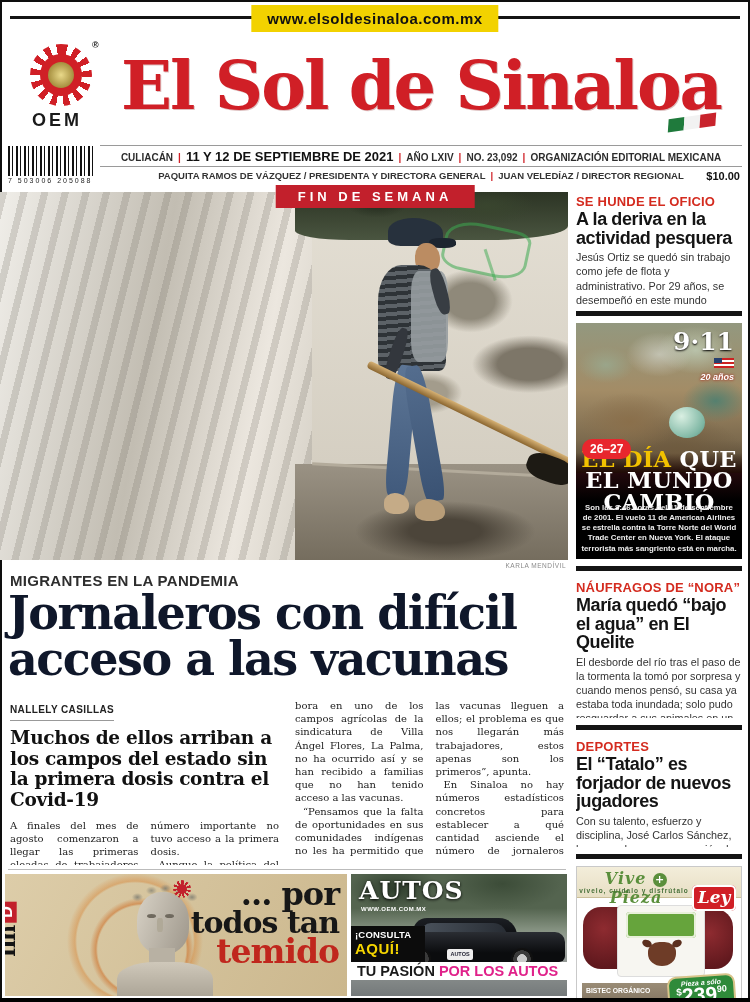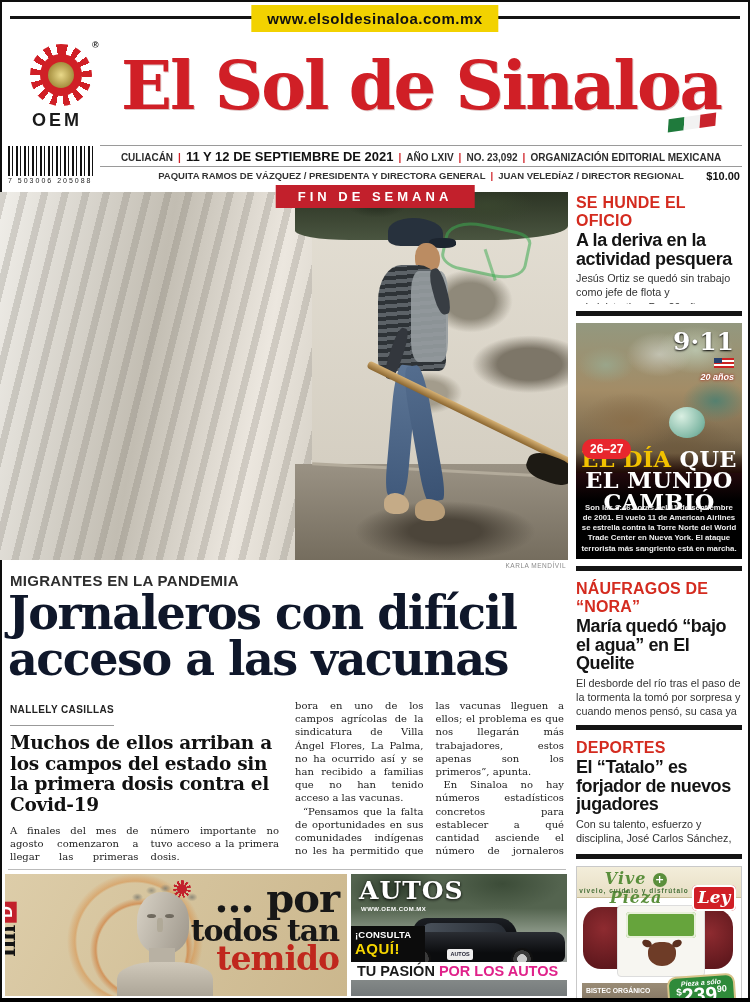--- a/index.html
+++ b/index.html
@@ -82,31 +82,31 @@
   .bootB{position:absolute;left:44%;top:90%;width:30%;height:7%;background:#b89d78;border-radius:45% 60% 40% 40%;}
   .credit{position:absolute;top:562px;left:0;width:566px;text-align:right;font-size:6.5px;color:#8a8a8a;letter-spacing:.5px;}
   
   .kicker-main{position:absolute;top:572px;left:10px;font-size:15px;font-weight:900;color:#2e2e2e;letter-spacing:.3px;}
   .headline-main{position:absolute;top:590px;left:8px;width:560px;font-family:"DejaVu Serif",serif;
                  font-weight:bold;font-size:46px;line-height:1.0;letter-spacing:-1.5px;color:#0f172a;}
   .article{position:absolute;top:699px;left:10px;width:554px;height:166px;display:flex;gap:16px;overflow:hidden;}
   .art-left{width:50%;}
   .art-right{width:50%;}
   .byline{font-size:10px;font-weight:900;color:#222;letter-spacing:.4px;border-bottom:1px solid #999;
-          display:inline-block;padding-bottom:10px;margin-bottom:7px;}
+          display:inline-block;padding-bottom:5px;margin-bottom:7px;}
   .subhead{font-family:"DejaVu Serif",serif;font-weight:bold;font-size:18.5px;line-height:1.12;
            color:#111;margin-bottom:8px;letter-spacing:-.3px;}
   .cols2{columns:2;column-gap:12px;font-family:"DejaVu Serif",serif;font-size:10px;line-height:1.32;
          color:#222;text-align:justify;}
   .cols2 p{margin:0 0 0 0;text-indent:8px;}
   .cols2 p:first-child{text-indent:0;}
   .ads-rule{position:absolute;top:869px;left:8px;width:558px;height:1px;background:#bbb;}
   
   .sidebar{position:absolute;top:192px;left:576px;width:166px;height:806px;overflow:hidden;}
-  .sb-kicker{font-size:16px;font-weight:900;color:#d42b1f;letter-spacing:.2px;margin:2px 0 1px;}
+  .sb-kicker{font-size:13px;font-weight:900;color:#d42b1f;letter-spacing:.2px;margin:2px 0 1px;}
   .sb-head{font-size:18px;font-weight:900;color:#141414;line-height:1.04;letter-spacing:-.4px;margin:0 0 3px;}
   .sb-sum{font-size:10.8px;line-height:1.3;color:#333;margin:0;}
   .sb-bar{height:5px;background:#141414;margin:7px 0;}
   
   .f911{position:relative;height:236px;overflow:hidden;background:#701a75;}
   .f911-photo{position:absolute;top:0;left:0;right:0;height:150px;
       background:radial-gradient(40px 26px at 18% 28%,#9aa58a,transparent 70%),
                  radial-gradient(55px 34px at 72% 18%,#b9c2aa,transparent 70%),
                  radial-gradient(46px 30px at 84% 52%,#55806f,transparent 72%),
                  radial-gradient(70px 42px at 32% 66%,#8a6f4b,transparent 70%),
@@ -185,21 +185,21 @@
   .st-eyeR{position:absolute;left:62px;top:32px;width:9px;height:4px;background:#6f695e;border-radius:50%;}
   .st-nose{position:absolute;left:54px;top:36px;width:6px;height:14px;background:#b0a998;border-radius:30%;}
   .find-logo{position:absolute;left:-26px;top:42px;transform:rotate(-90deg);display:flex;align-items:center;gap:3px;}
   .find-logo .f{font-family:"DejaVu Serif",serif;font-weight:900;font-size:22px;color:#141414;letter-spacing:-1px;}
   .find-logo .d{background:#c2202c;color:#fff;font-weight:900;font-size:16px;padding:1px 5px;}
   .mini-sun{position:absolute;left:168px;top:6px;width:18px;height:18px;border-radius:50%;
             background:repeating-conic-gradient(#c2202c 0deg 16deg,transparent 16deg 32deg);}
   .mini-sun i{position:absolute;inset:4px;border-radius:50%;background:#c2202c;display:block;}
   .find-slogan{position:absolute;right:8px;top:6px;text-align:right;font-family:"DejaVu Serif",serif;
                font-weight:900;line-height:.92;letter-spacing:-1px;color:#171717;}
-  .fs1{font-size:40px;display:block;}
+  .fs1{font-size:32px;display:block;}
   .fs2{font-size:30px;display:block;}
   .fs3{font-size:33px;display:block;color:#c0271d;}
   .autos-ad{position:absolute;top:874px;left:351px;width:216px;height:122px;overflow:hidden;
       background:radial-gradient(60px 30px at 20% 12%,#2e3d2c,transparent 75%),
                  radial-gradient(80px 34px at 70% 8%,#3c4c38,transparent 75%),
                  linear-gradient(180deg,#54644f 0 28%,#83907f 45%,#a5aaa5 58%,#74797a 100%);}
   .autos-mh{position:absolute;top:2px;left:8px;font-family:"DejaVu Serif",serif;font-weight:900;
             font-size:25px;color:#fff;letter-spacing:1px;text-shadow:0 1px 3px #000;}
   .autos-url{position:absolute;top:32px;left:10px;font-size:6px;font-weight:bold;color:#fff;letter-spacing:.5px;}
   .car{position:absolute;left:34px;bottom:26px;width:180px;height:52px;}

